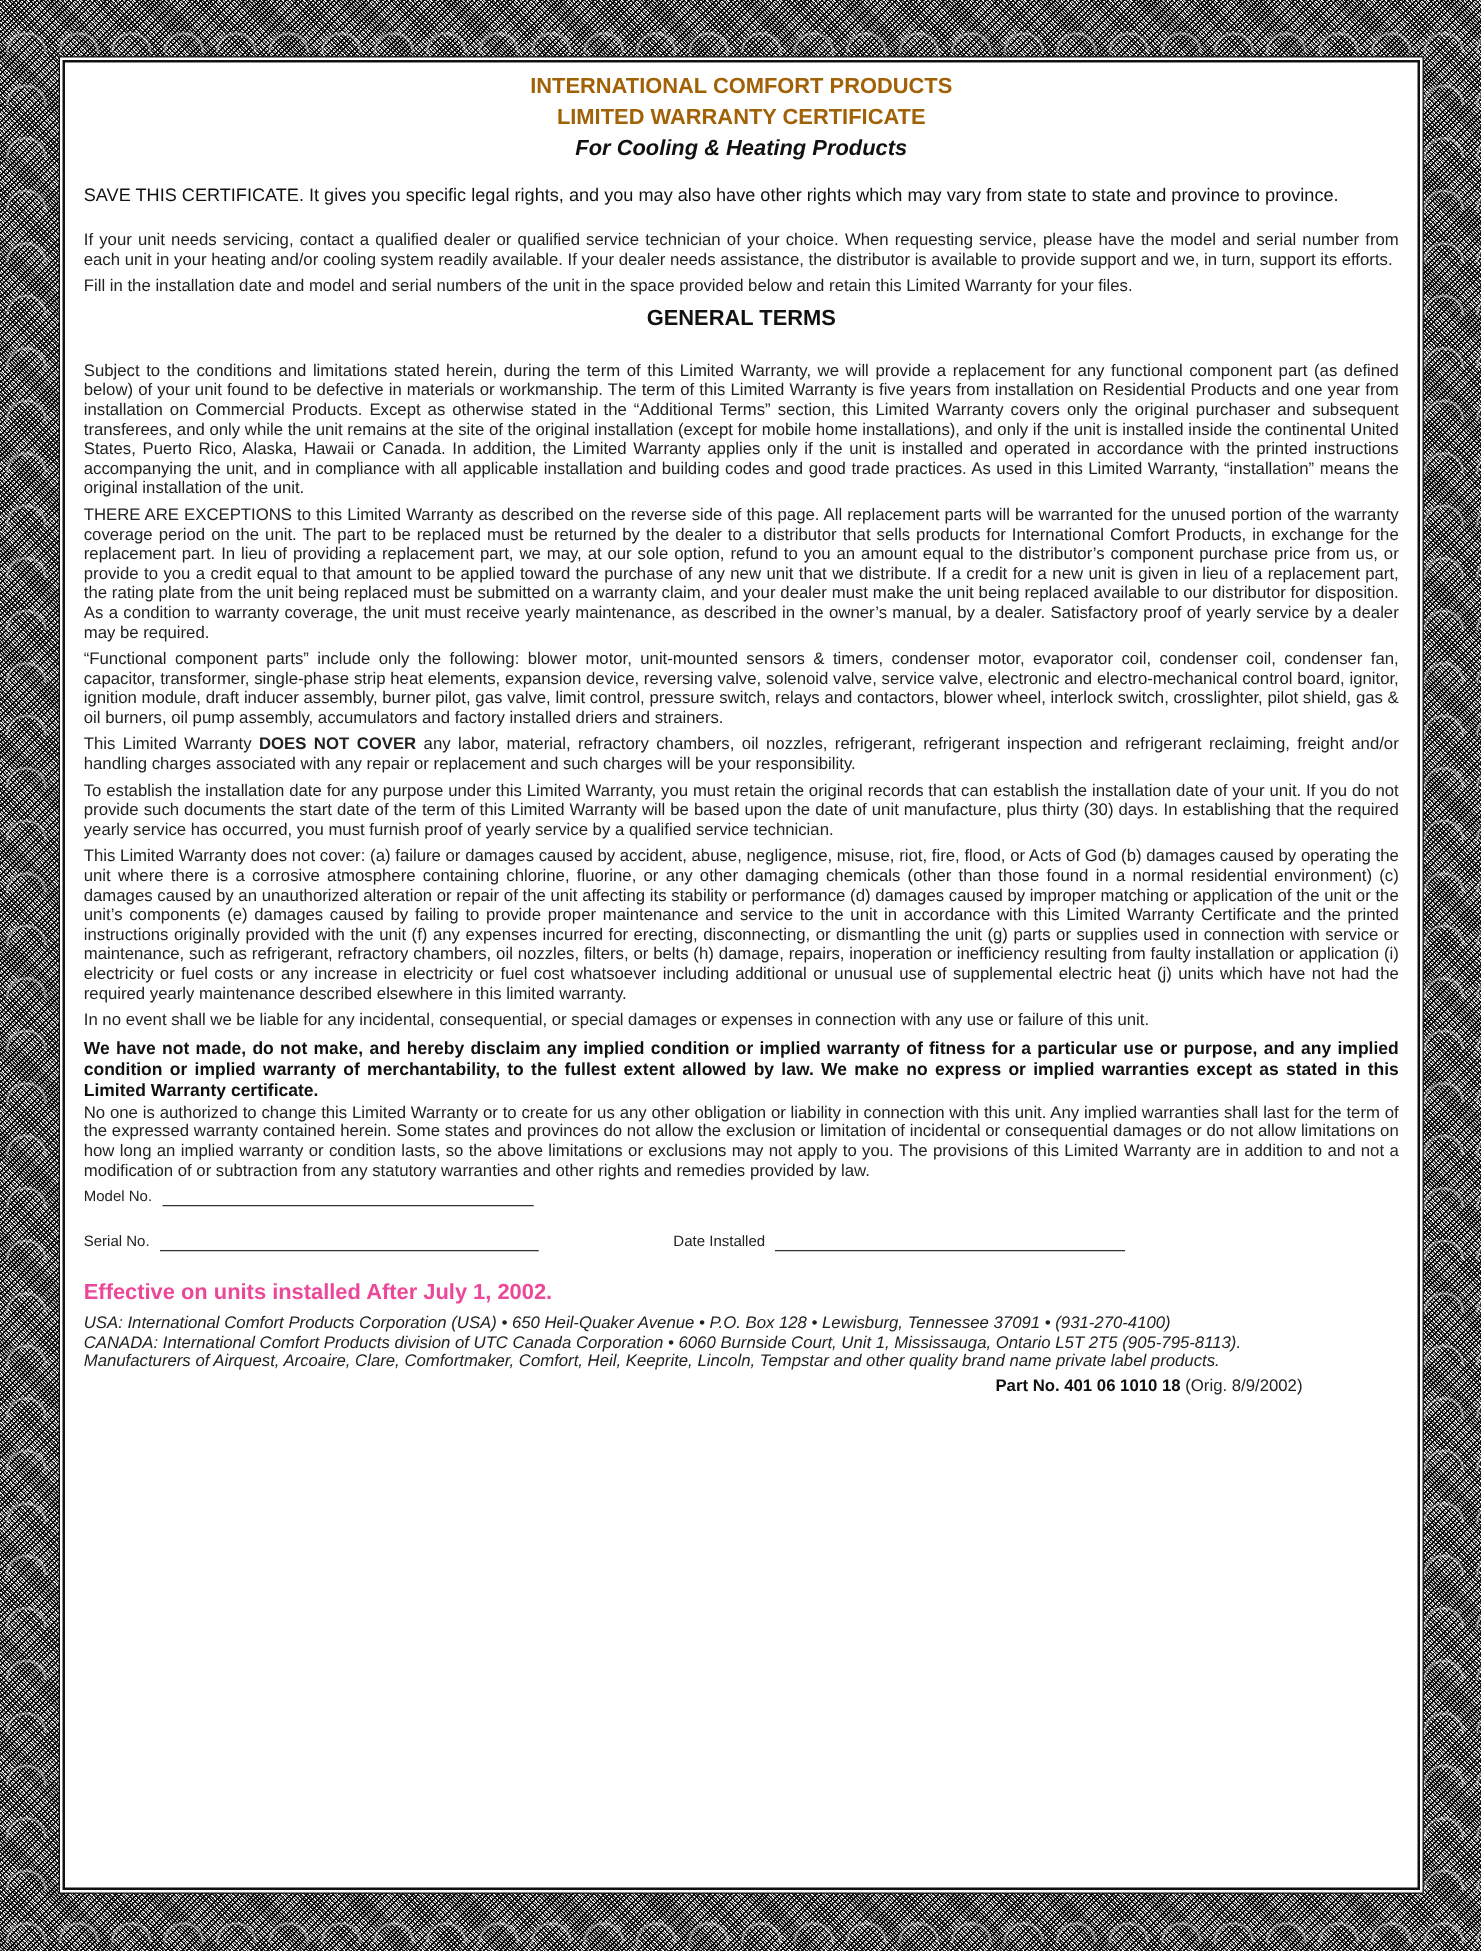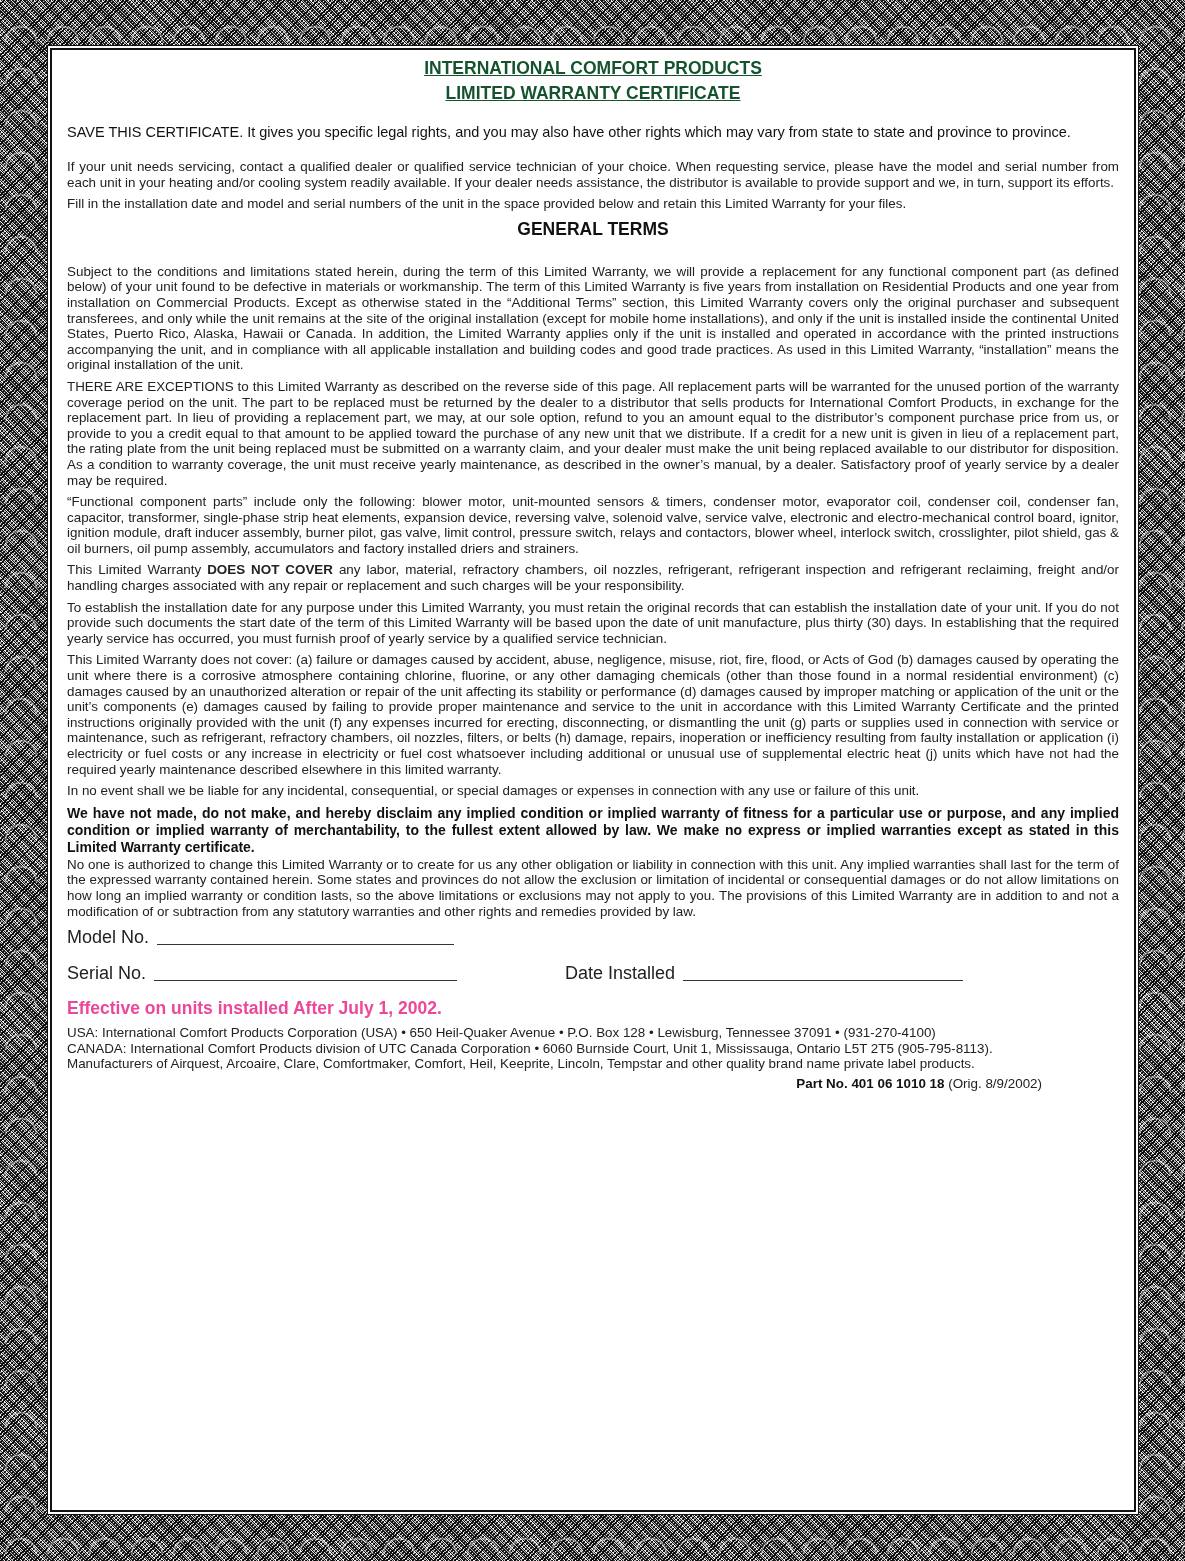--- a/index.html
+++ b/index.html
@@ -20,44 +20,45 @@
   .inner {
     position: absolute; left: 50px; top: 48px; width: 1082px; height: 1460px;
     background: #fff;
     border: 2px solid #111;
     box-shadow: 0 0 0 2px #fff, 0 0 0 3px #111;
   }
   .content {
     position: absolute; left: 67px; top: 56px; width: 1052px;
     font-size: 13.4px; line-height: 15.6px; color: #222;
   }
-  .title { text-align: center; font-weight: bold; font-size: 17.5px; line-height: 25px; color: #14532d; text-decoration: underline; }
+  .title { text-align: center; font-weight: bold; font-size: 17.5px; line-height: 25px; color: #a16207; }
   .subtitle { text-align: center; font-weight: bold; font-style: italic; font-size: 17.5px; line-height: 25px; color: #111; }
   .save { font-weight: normal; font-size: 14.5px; line-height: 21px; margin-top: 16px; color: #111; text-align: justify; }
   p { margin: 0 0 6px 0; text-align: justify; }
   .intro { margin-top: 16px; }
   .gen { text-align: center; font-weight: bold; font-size: 17.5px; line-height: 22px; margin: 2px 0 24px 0; color: #111; }
   .disclaim { font-weight: bold; font-size: 14px; line-height: 17px; color: #111; margin-bottom: 1px; text-align: justify; }
   .refer { font-weight: bold; font-size: 17.5px; line-height: 22px; margin: 6px 0 14px 0; color: #111; }
-  .field-row { display: flex; align-items: flex-end; margin-bottom: 16px; height: 20px; font-size: 18px; }
+  .field-row { display: flex; align-items: flex-start; margin-bottom: 16px; height: 20px; font-size: 12px; }
   .field-line { display: inline-block; border-bottom: 1px solid #333; height: 14px; margin-left: 8px; }
   .effective { font-weight: bold; font-size: 17.5px; line-height: 22px; margin: 6px 0 6px 0; color: #ec4899; }
-  .addr { margin: 0; text-align: justify; }
+  .addr { margin: 0; text-align: justify; font-style: italic; }
   .partno { text-align: right; padding-right: 77px; margin-top: 4px; }
   .partno b { color: #111; }
 </style>
 </head>
 <body>
 
 <div class="frame"></div>
 <div class="inner"></div>
 
 <div class="content">
   <div class="title">INTERNATIONAL COMFORT PRODUCTS</div>
   <div class="title">LIMITED WARRANTY CERTIFICATE</div>
+  <div class="subtitle">For Cooling &amp; Heating Products</div>
 
   <div class="save">SAVE THIS CERTIFICATE.  It gives you specific legal rights, and you may also have other rights which may vary from state to state and province to province.</div>
 
   <p class="intro">If your unit needs servicing, contact a qualified dealer or qualified service technician of your choice.  When requesting service, please have the model and serial number from each unit in your heating and/or cooling system readily available.  If your dealer needs assistance, the distributor is available to provide support and we, in turn, support its efforts.</p>
   <p>Fill in the installation date and model and serial numbers of the unit in the space provided below and retain this Limited Warranty for your files.</p>
 
   <div class="gen">GENERAL TERMS</div>
 
   <p>Subject to the conditions and limitations stated herein, during the term of this Limited Warranty, we will provide a replacement for any functional component part (as defined below) of your unit found to be defective in materials or workmanship.  The term of this Limited Warranty is five years from installation on Residential Products and one year from installation on Commercial Products.  Except as otherwise stated in the “Additional Terms” section, this Limited Warranty covers only the original purchaser and subsequent transferees, and only while the unit remains at the site of the original installation (except for mobile home installations), and only if the unit is installed inside the continental United States, Puerto Rico, Alaska, Hawaii or Canada.  In addition, the Limited Warranty applies only if the unit is installed and operated in accordance with the printed instructions accompanying the unit, and in compliance with all applicable installation and building codes and good trade practices.  As used in this Limited Warranty, “installation” means the original installation of the unit.</p>
   <p>THERE ARE EXCEPTIONS to this Limited Warranty as described on the reverse side of this page.  All replacement parts will be warranted for the unused portion of the warranty coverage period on the unit.  The part to be replaced must be returned by the dealer to a distributor that sells products for International Comfort Products, in exchange for the replacement part.  In lieu of providing a replacement part, we may, at our sole option, refund to you an amount equal to the distributor’s component purchase price from us, or provide to you a credit equal to that amount to be applied toward the purchase of any new unit that we distribute.  If a credit for a new unit is given in lieu of a replacement part, the rating plate from the unit being replaced must be submitted on a warranty claim, and your dealer must make the unit being replaced available to our distributor for disposition.  As a condition to warranty coverage, the unit must receive yearly maintenance, as described in the owner’s manual, by a dealer.  Satisfactory proof of yearly service by a dealer may be required.</p>

